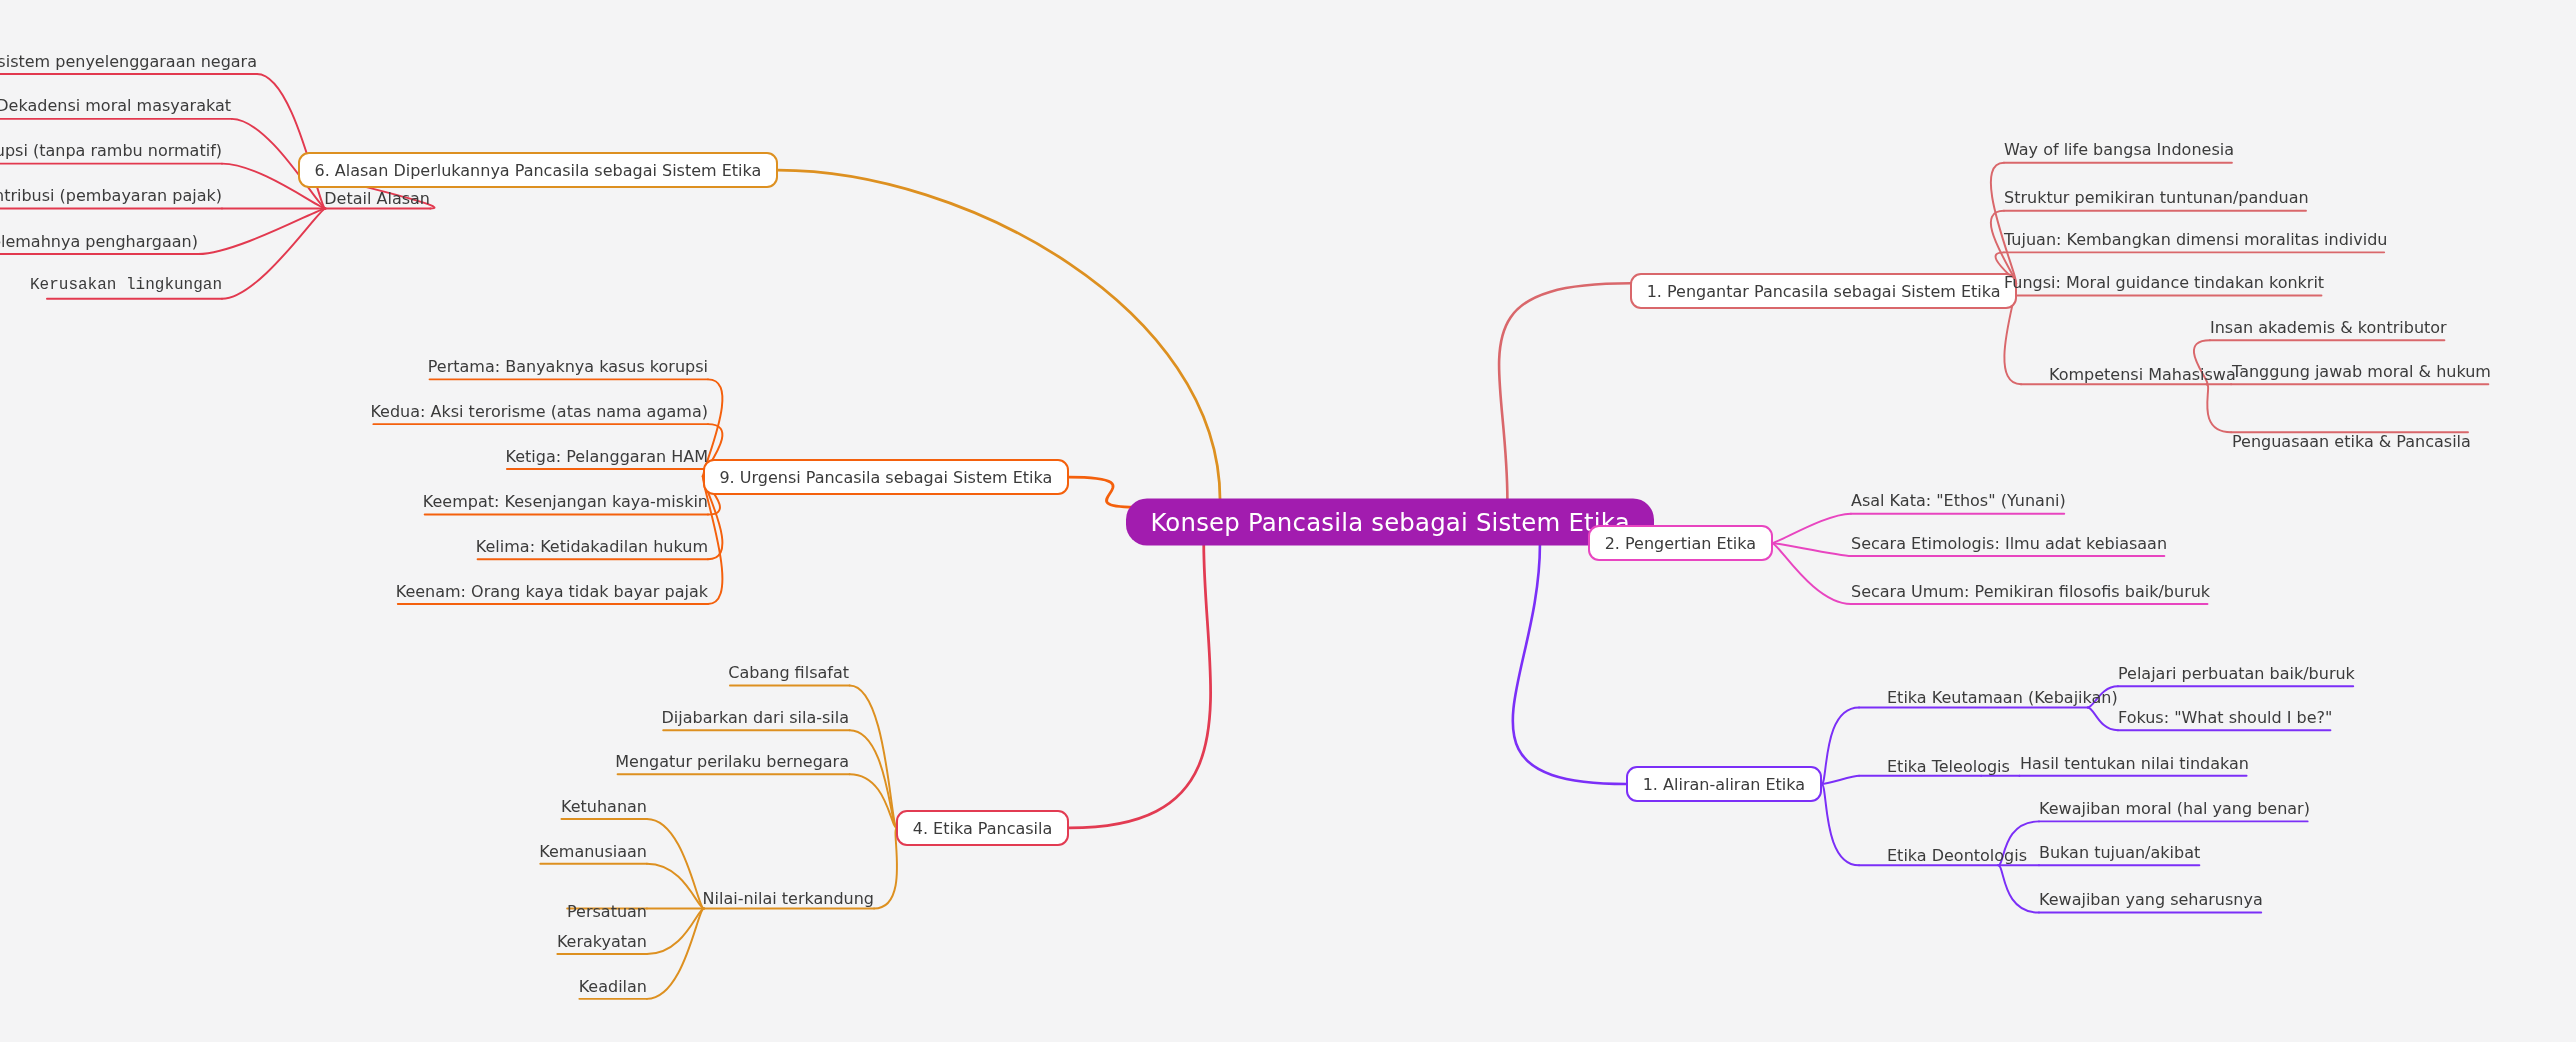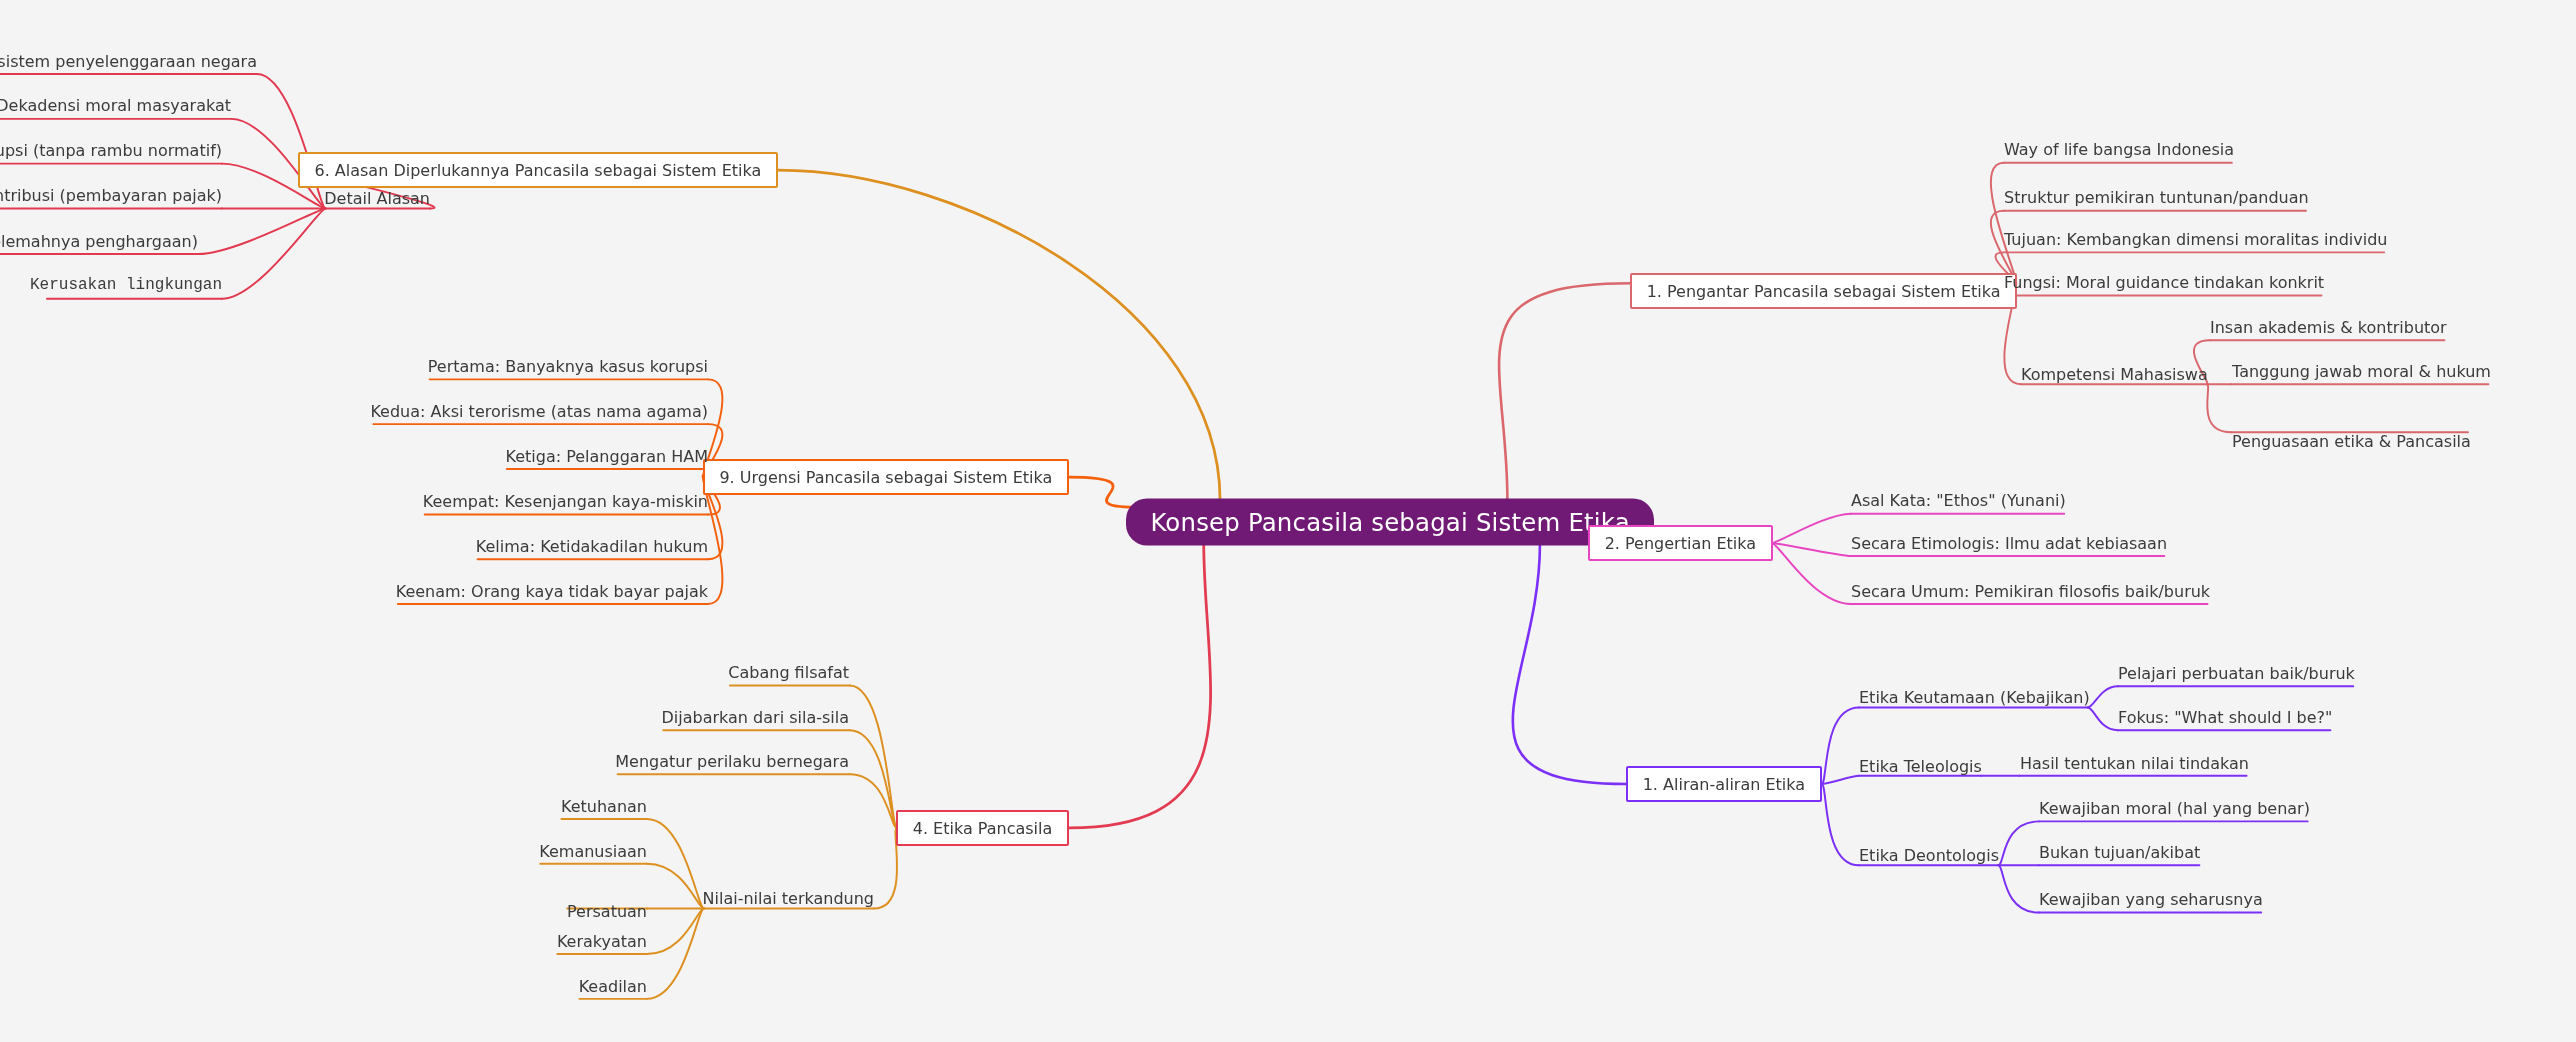--- a/index.html
+++ b/index.html
@@ -15,43 +15,44 @@
 
   .node{
     position:absolute;
     box-sizing:border-box;
     display:flex;align-items:center;justify-content:center;
     white-space:nowrap;
     transform:translateY(-50%);
   }
   
   .root{
-    background:#701a75;
+    background:#a21caf;
     color:#ffffff;
     border-radius:21px;
     font-size:24.4px;
     padding:9px 24.4px;
     letter-spacing:0.2px;
     justify-content:flex-end;
   }
   
   .pill{
     background:#ffffff;
-    border-radius:2px;
+    border-radius:11px;
     border:2.4px solid #cc5555;
     color:#3b3b3b;
     font-size:16px;
     padding:6.5px 14.7px;
   }
   
   .mid{
     color:#3b3b3b;
     font-size:16px;
     background:transparent;
     padding:0;
+    margin-left:28px;
   }
   
   .leaf{
     color:#3b3b3b;
     font-size:16px;
     background:transparent;
     padding:0 0 5.7px 0;
   }
   .l-right{justify-content:flex-start;}
   .l-left{justify-content:flex-end;}

